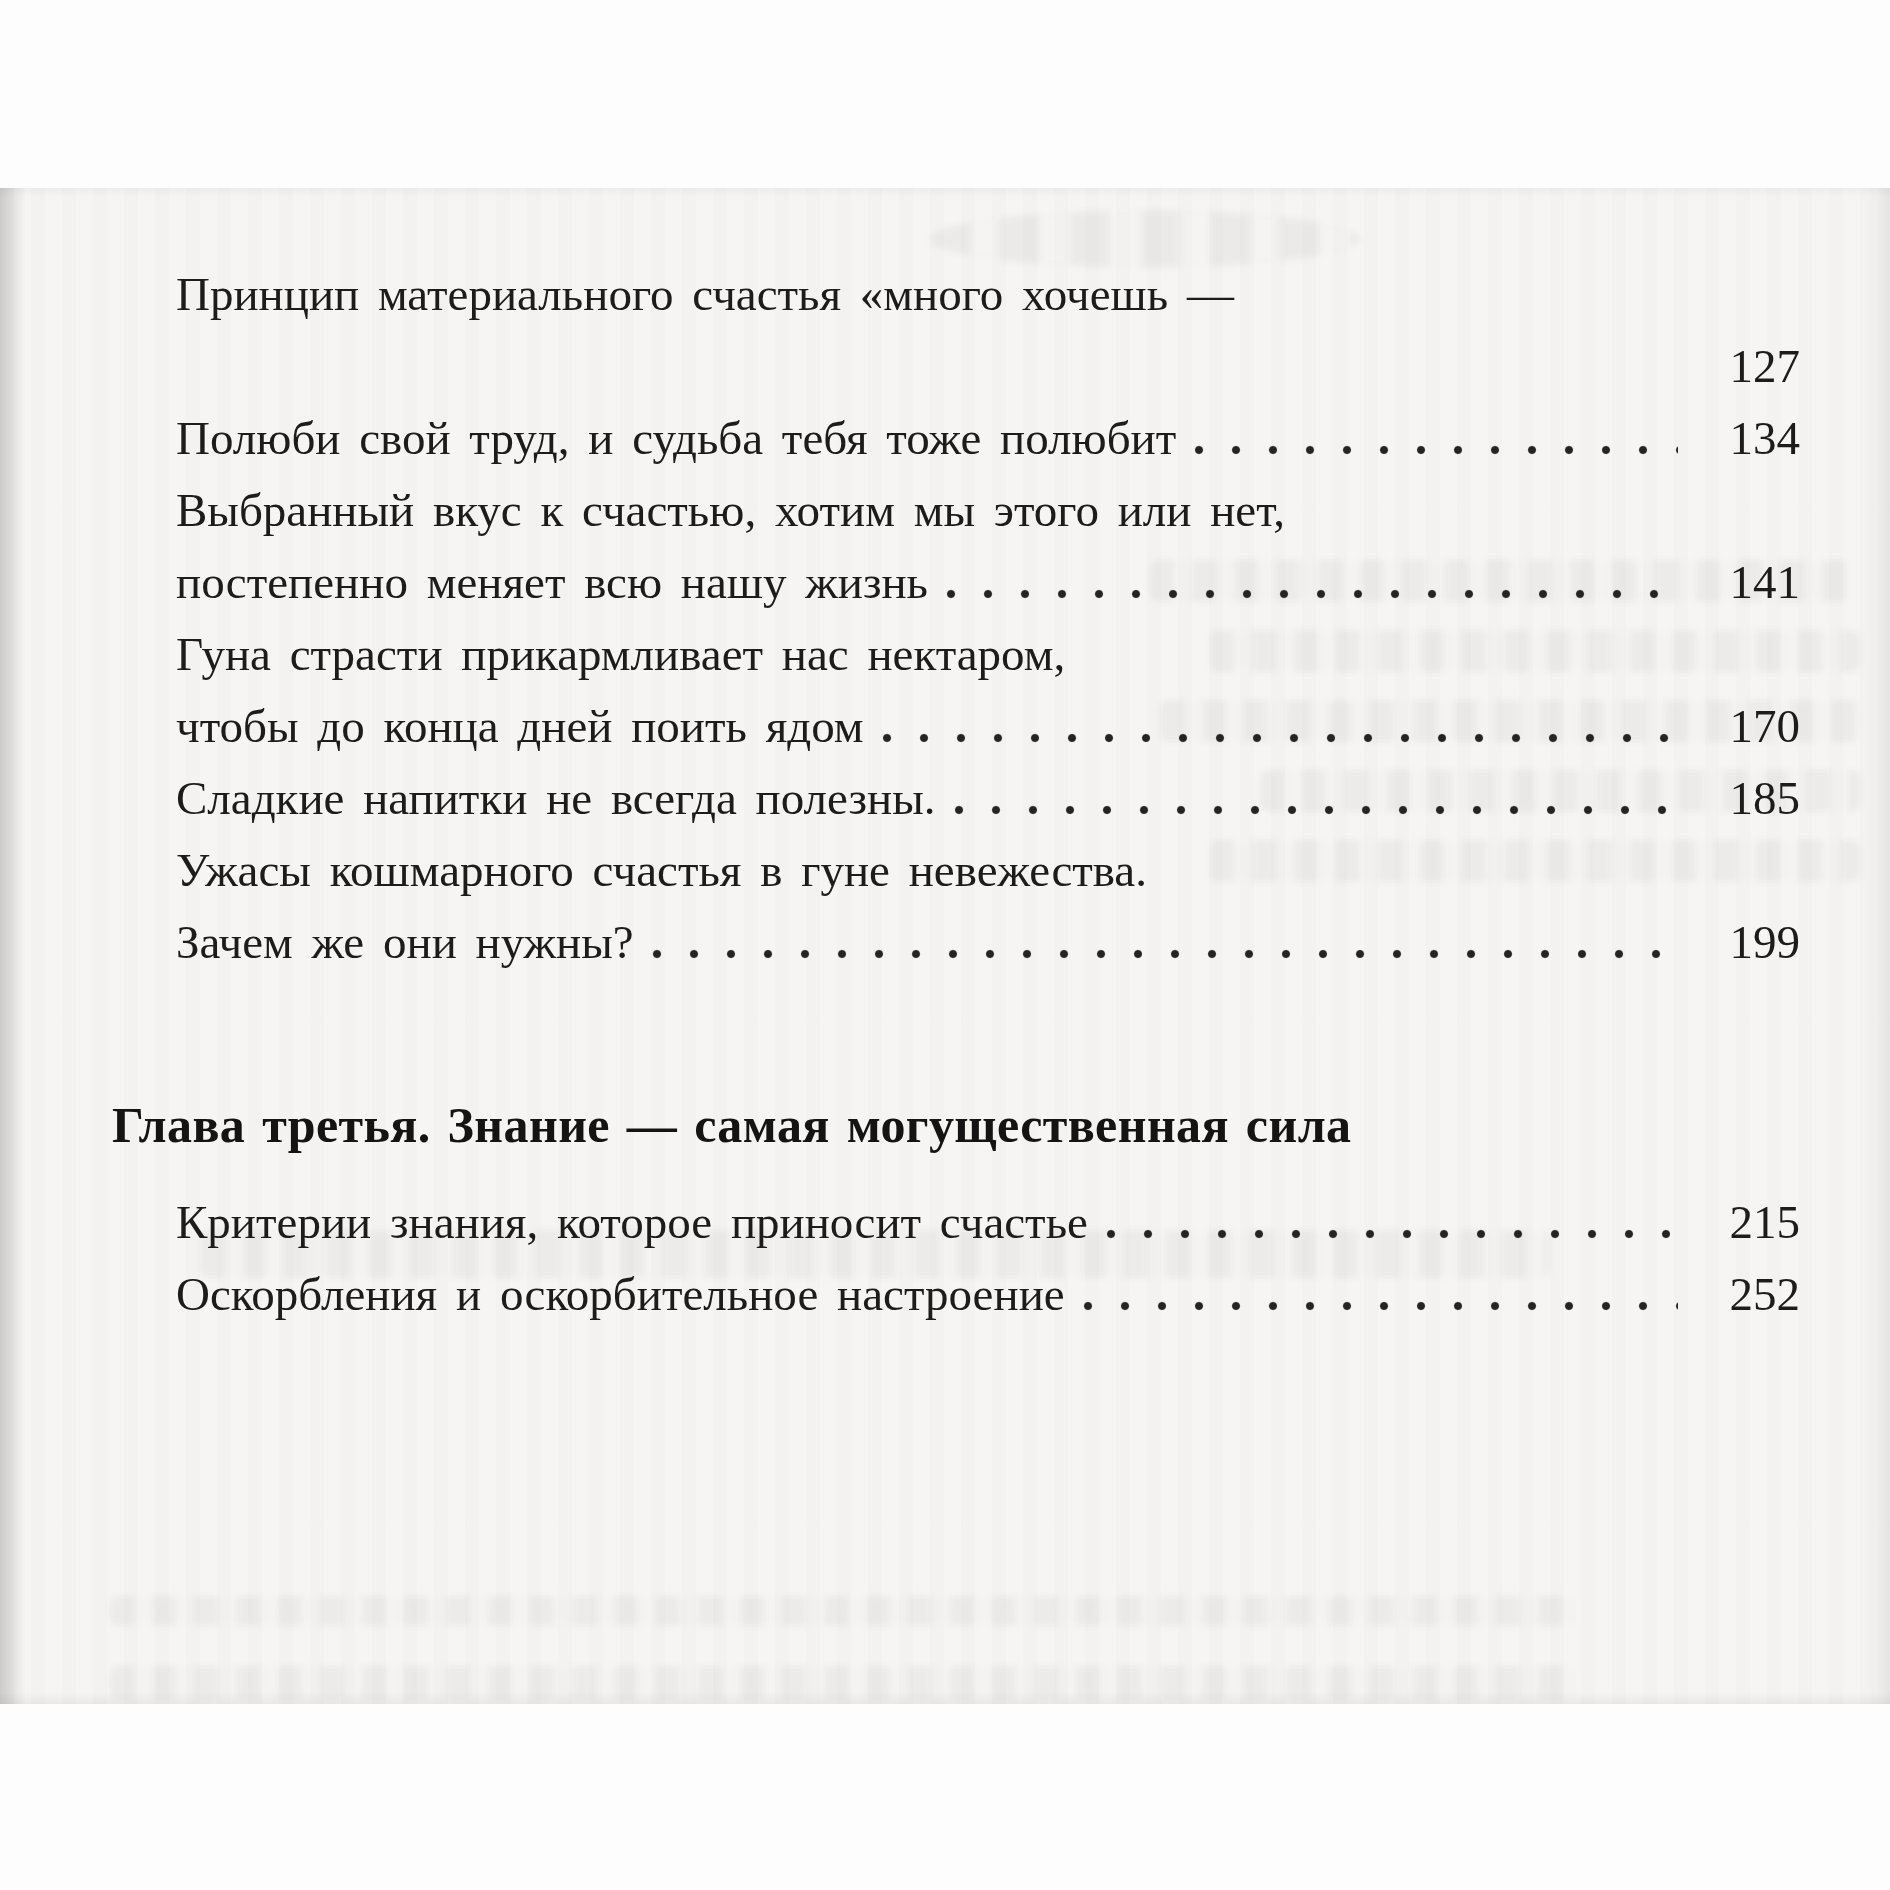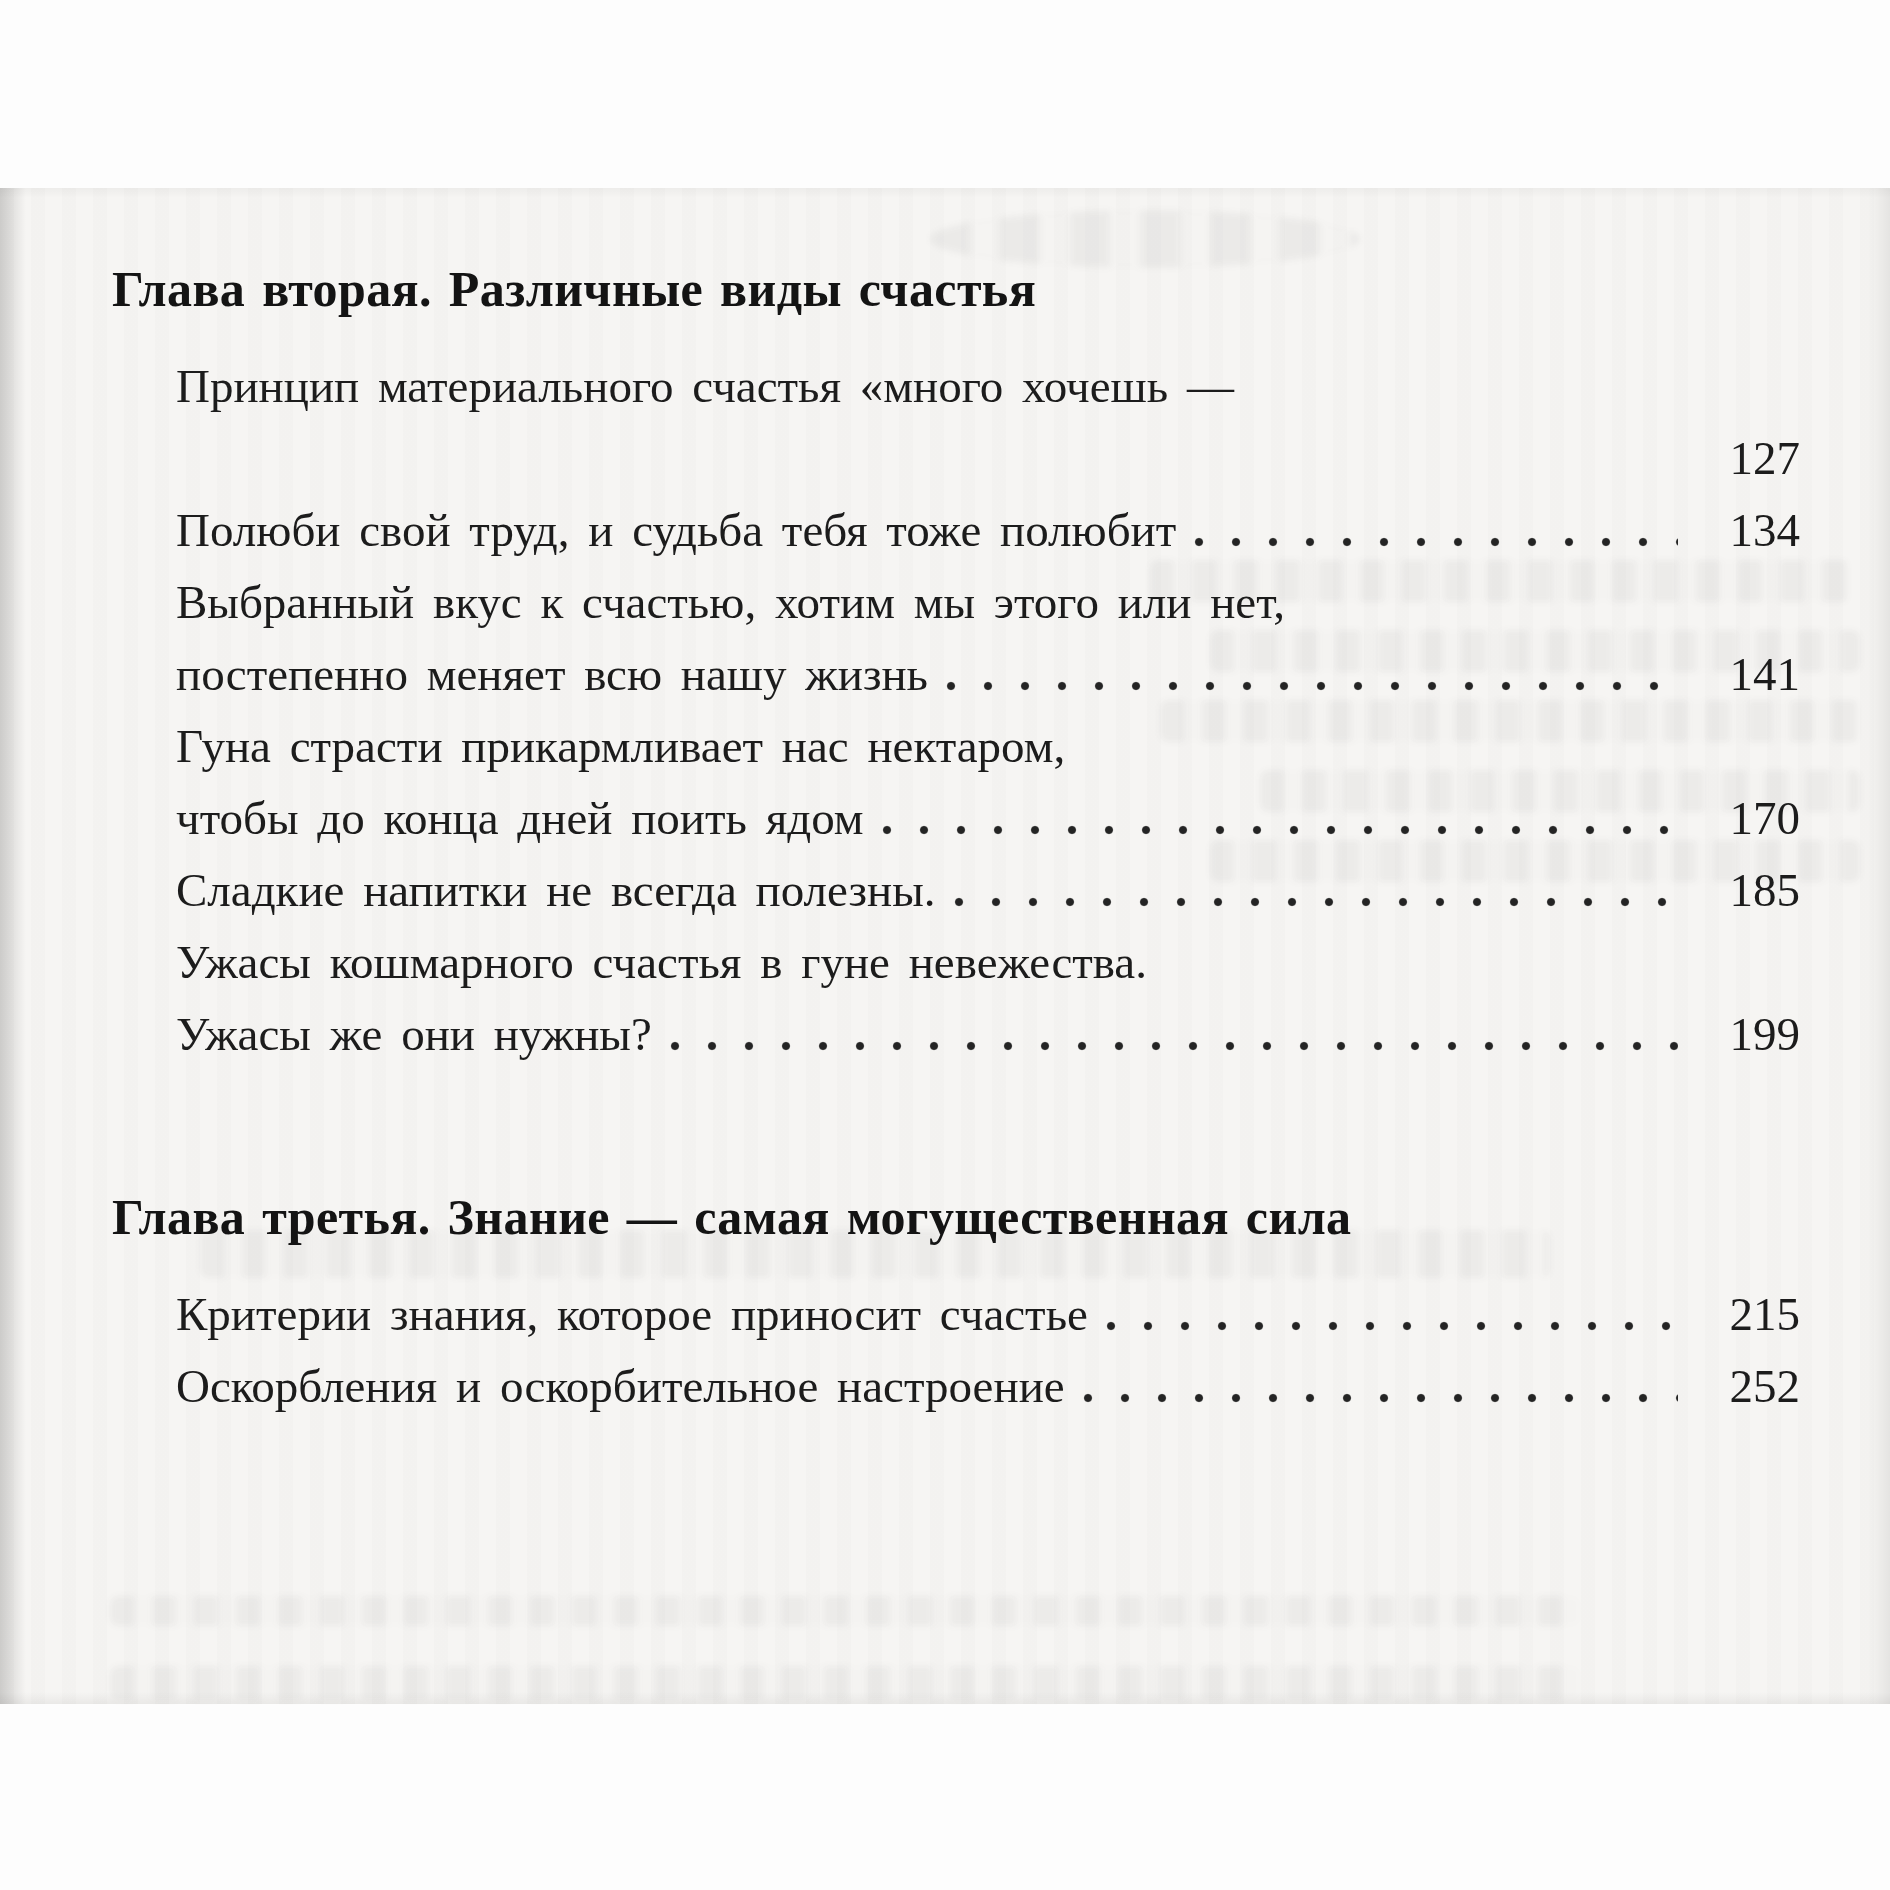--- a/index.html
+++ b/index.html
@@ -92,21 +92,20 @@
     <div class="ghost" style="left:1210px;top:442px;width:650px;height:42px;"></div>
     <div class="ghost" style="left:1160px;top:512px;width:700px;height:42px;"></div>
     <div class="ghost" style="left:1260px;top:582px;width:600px;height:42px;"></div>
     <div class="ghost" style="left:1210px;top:652px;width:650px;height:42px;"></div>
     <div class="ghost" style="left:200px;top:1042px;width:1350px;height:48px;"></div>
     <div class="ghost" style="left:110px;top:1408px;width:1470px;height:30px;"></div>
     <div class="ghost" style="left:110px;top:1478px;width:1470px;height:34px;"></div>
 
     <div class="content">
 
-      <div class="chapter-heading">Глава вторая. Различные виды счастья</div>
 
       <div class="row">
         <span class="t">Принцип материального счастья «много хочешь —</span>
       </div>
 
       <div class="row with-page no-dots">
         <span class="leader"></span>
         <span class="pg">127</span>
       </div>
 
@@ -141,21 +140,21 @@
         <span class="t">Сладкие напитки не всегда полезны.</span>
         <span class="leader"></span>
         <span class="pg">185</span>
       </div>
 
       <div class="row">
         <span class="t">Ужасы кошмарного счастья в гуне невежества.</span>
       </div>
 
       <div class="row with-page">
-        <span class="t">Ужасы же они нужны?</span>
+        <span class="t">Зачем же они нужны?</span>
         <span class="leader"></span>
         <span class="pg">199</span>
       </div>
 
       <div class="chapter-heading section-2">Глава третья. Знание — самая могущественная сила</div>
 
       <div class="row with-page">
         <span class="t">Критерии знания, которое приносит счастье</span>
         <span class="leader"></span>
         <span class="pg">215</span>

